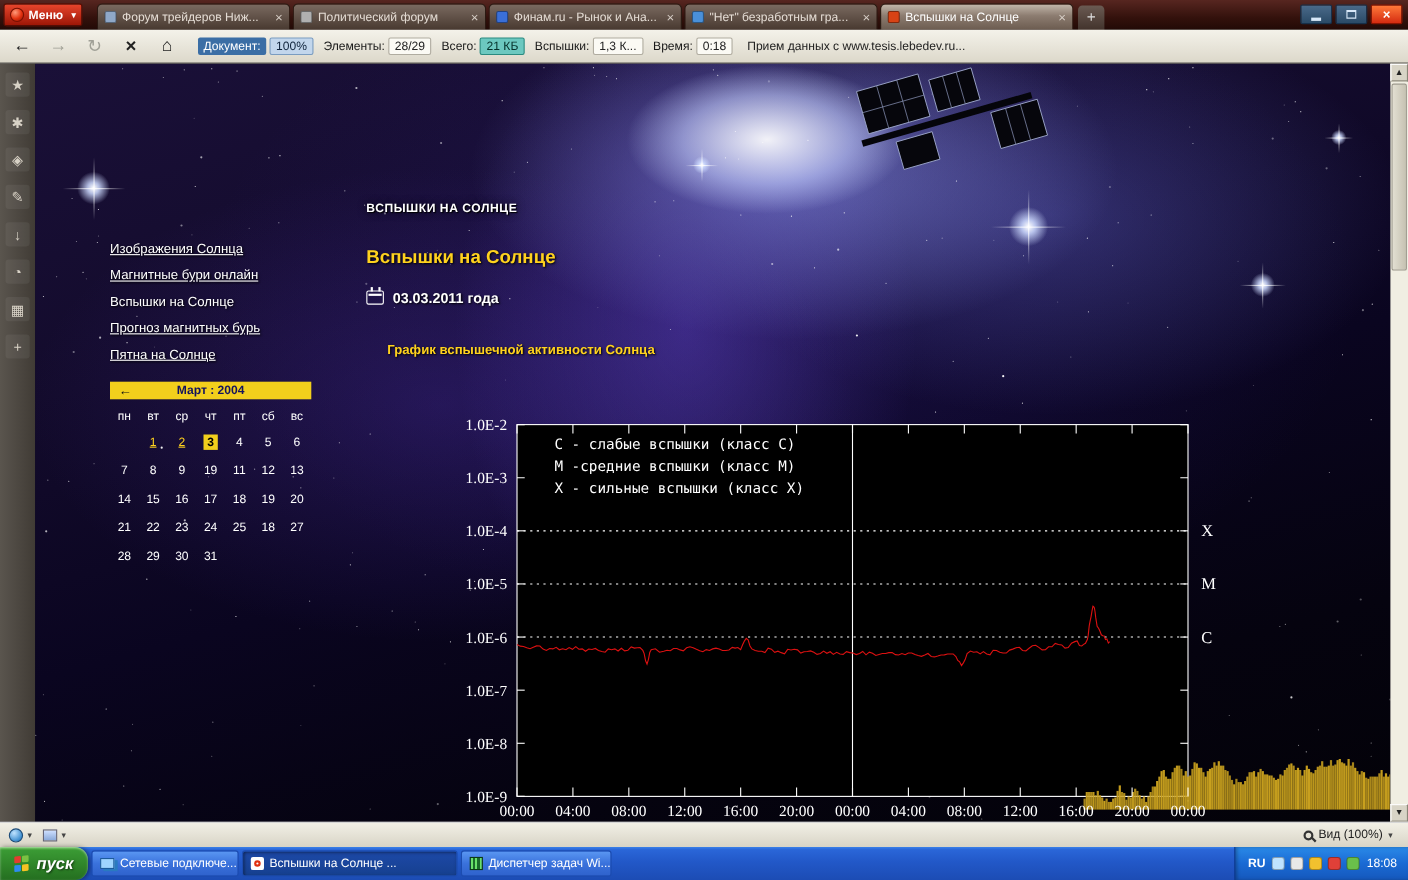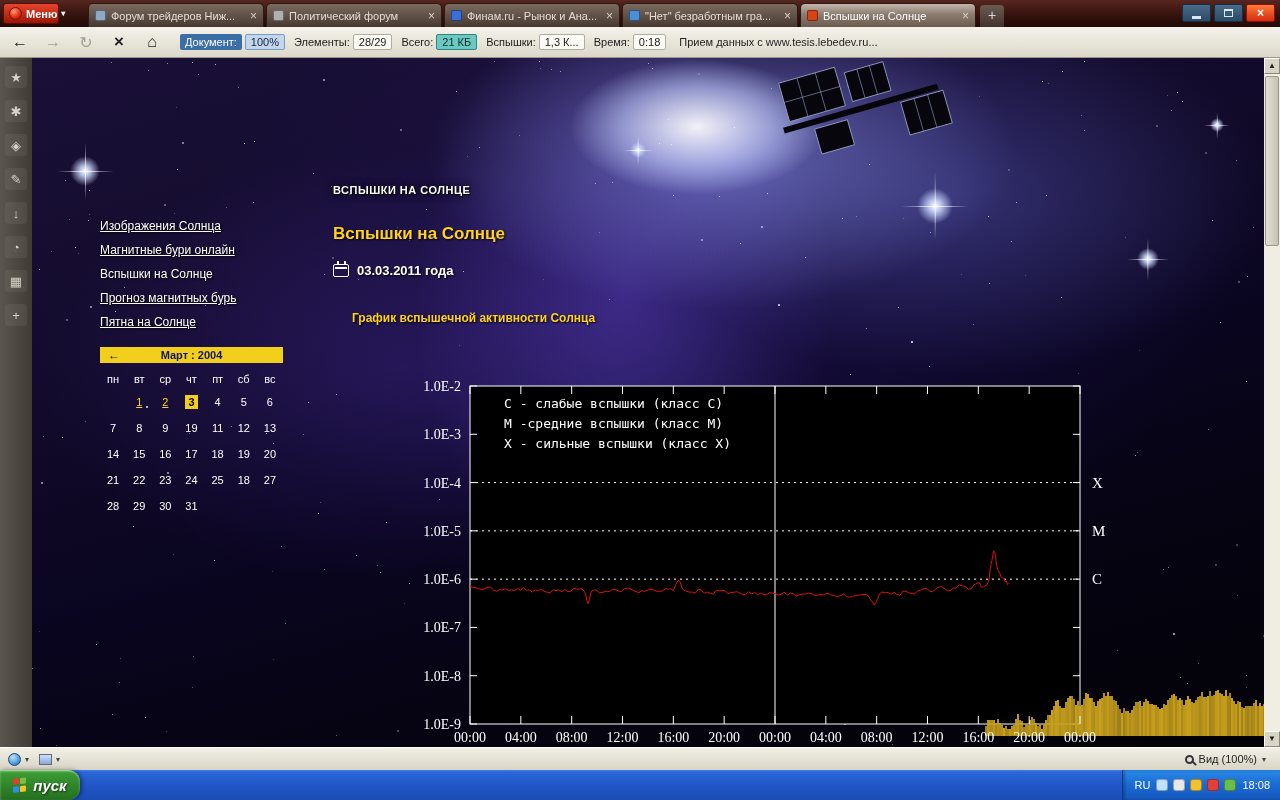--- a/index.html
+++ b/index.html
@@ -1,19 +1,19 @@
 <!DOCTYPE html>
 <html><head>
 <meta charset="utf-8">
 <style>
 *{box-sizing:border-box;margin:0;padding:0}
 html,body{width:1280px;height:800px;overflow:hidden;background:#000;font-family:"Liberation Sans",sans-serif}
 
 #titlebar{position:absolute;left:0;top:0;width:1280px;height:27px;background:linear-gradient(#572620,#33110c 60%,#220a06)}
-#menu-btn{position:absolute;left:3px;top:3px;height:21px;width:56px;border-radius:3px;background:linear-gradient(#e8452c,#9c1606);border:1px solid #5a0f05;color:#fff;font-weight:bold;font-size:11px;display:flex;align-items:center;gap:4px;padding:0 5px;cursor:pointer}
+#menu-btn{position:absolute;left:3px;top:3px;height:21px;width:72px;border-radius:3px;background:linear-gradient(#e8452c,#9c1606);border:1px solid #5a0f05;color:#fff;font-weight:bold;font-size:11px;display:flex;align-items:center;gap:4px;padding:0 5px;cursor:pointer}
 #menu-btn .o-logo{width:13px;height:13px;border-radius:50%;background:radial-gradient(circle at 35% 30%,#ff9a7a,#e33210 55%,#8c1200);border:1px solid #7a1000;flex:none}
 #menu-btn .caret{font-size:8px;margin-left:auto}
 #tab-bar{position:absolute;left:88px;top:2px;height:25px;display:flex;align-items:flex-end}
 .tab{width:176px;height:24px;margin-right:2px;border-radius:5px 5px 0 0;background:linear-gradient(#7a6a60,#483930);border:1px solid #2a1a12;border-bottom:none;display:flex;align-items:center;gap:5px;padding:0 6px;color:#e4dcd4;font-size:11px;cursor:pointer}
 .tab.active{background:linear-gradient(#c2b6aa,#8c7c70 45%,#6c5c50);color:#fff}
 .tab-title{white-space:nowrap;overflow:hidden;flex:1}
 .tab-close{color:#d8d0c8;font-size:12px;line-height:1;cursor:pointer}
 .favicon{width:11px;height:11px;border-radius:2px;flex:none;border:1px solid rgba(0,0,0,.4)}
 #new-tab{width:24px;height:22px;margin-left:2px;border-radius:4px 4px 0 0;background:linear-gradient(#6a5a52,#42332c);color:#ddd;text-align:center;font-size:14px;line-height:20px;cursor:pointer}
 #win-controls{position:absolute;right:5px;top:4px;display:flex;gap:3px}
@@ -800,22 +800,38 @@
 <div id="taskbar">
   <div id="start-btn">
     <span class="xp-flag">
       <i style="background:#e53c30"></i>
         <i style="background:#7ac142"></i>
         <i style="background:#2e8cf0"></i>
         <i style="background:#f7c223"></i>
     </span>
     <span>пуск</span>
   </div>
+  <div id="task-buttons" style="display:flex;align-items:center">
+      <div class="task-btn" style="width: 134px;">
+        <span class="ti-network"></span>
+        <span>Сетевые подключе...</span>
+      </div>
+      <div class="task-btn active" style="width: 196px;">
+        <span class="ti-opera">
+          <i></i>
+        </span>
+        <span>Вспышки на Солнце ...</span>
+      </div>
+      <div class="task-btn" style="width: 137px;">
+        <span class="ti-taskmgr"></span>
+        <span>Диспетчер задач Wi...</span>
+      </div>
+    </div>
   <div id="tray">
-    <span style="font-weight:normal">RU</span>
+    <span style="font-weight:bold">RU</span>
     <span id="tray-icons" style="display:flex;gap:5px;align-items:center">
         <span class="tray-ic" style="background: rgb(191, 227, 255);"></span>
         <span class="tray-ic" style="background: rgb(232, 232, 232);"></span>
         <span class="tray-ic" style="background: rgb(242, 193, 46);"></span>
         <span class="tray-ic" style="background: rgb(224, 64, 56);"></span>
         <span class="tray-ic" style="background: rgb(106, 191, 74);"></span>
       </span>
     <span>18:08</span>
   </div>
 </div>

